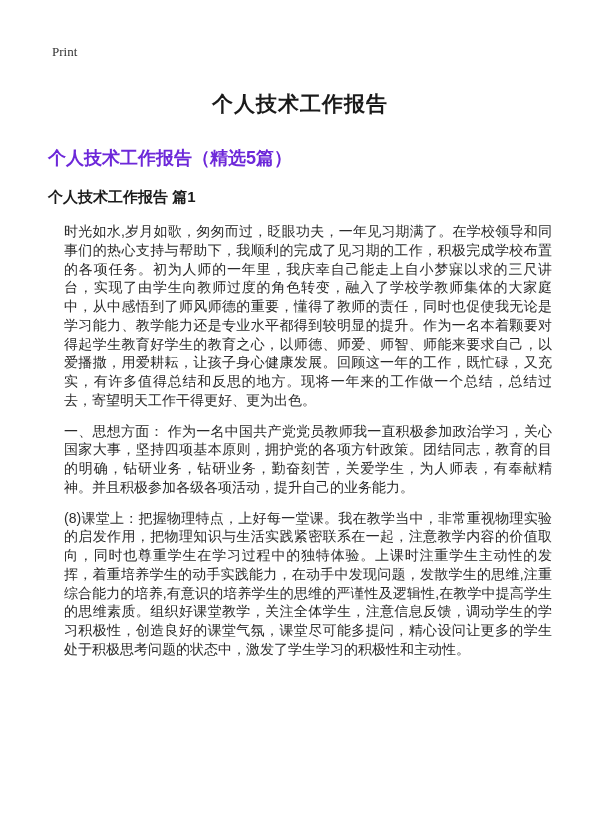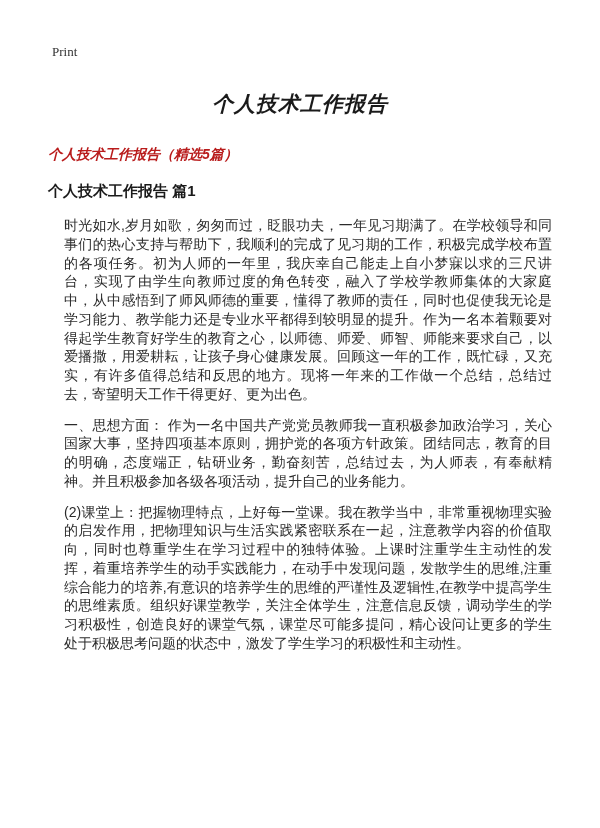--- a/index.html
+++ b/index.html
@@ -29,28 +29,26 @@
     display: inline-block;
     cursor: pointer;
   }
   .doc-title {
     text-align: center;
     font-size: 21px;
     font-weight: bold;
     color: #1a1a1a;
     margin: 0 0 28px 0;
     letter-spacing: 1px;
-    font-style: italic;
   }
   .doc-subtitle {
-    font-size: 14px;
+    font-size: 18px;
     font-weight: bold;
-    color: #b91c1c;
+    color: #6d28d9;
     margin: 0 0 18px 0;
-    font-style: italic;
   }
   .section-heading {
     font-size: 15px;
     font-weight: bold;
     color: #1a1a1a;
     margin: 18px 0 15px 0;
   }
   .para {
     font-size: 14px;
     line-height: 1.34;
@@ -68,19 +66,19 @@
   <span class="print-label">Print</span>
 
   <h1 class="doc-title">个人技术工作报告</h1>
 
   <h2 class="doc-subtitle">个人技术工作报告（精选5篇）</h2>
 
   <h3 class="section-heading">个人技术工作报告 篇1</h3>
 
   <p class="para">时光如水,岁月如歌，匆匆而过，眨眼功夫，一年见习期满了。在学校领导和同事们的热心支持与帮助下，我顺利的完成了见习期的工作，积极完成学校布置的各项任务。初为人师的一年里，我庆幸自己能走上自小梦寐以求的三尺讲台，实现了由学生向教师过度的角色转变，融入了学校学教师集体的大家庭中，从中感悟到了师风师德的重要，懂得了教师的责任，同时也促使我无论是学习能力、教学能力还是专业水平都得到较明显的提升。作为一名本着颗要对得起学生教育好学生的教育之心，以师德、师爱、师智、师能来要求自己，以爱播撒，用爱耕耘，让孩子身心健康发展。回顾这一年的工作，既忙碌，又充实，有许多值得总结和反思的地方。现将一年来的工作做一个总结，总结过去，寄望明天工作干得更好、更为出色。</p>
 
-  <p class="para">一、思想方面： 作为一名中国共产党党员教师我一直积极参加政治学习，关心国家大事，坚持四项基本原则，拥护党的各项方针政策。团结同志，教育的目的明确，态度端正，钻研业务，勤奋刻苦，总结过去，为人师表，有奉献精神。并且积极参加各级各项活动，提升自己的业务能力。</p>
+  <p class="para">一、思想方面： 作为一名中国共产党党员教师我一直积极参加政治学习，关心国家大事，坚持四项基本原则，拥护党的各项方针政策。团结同志，教育的目的明确，钻研业务，钻研业务，勤奋刻苦，关爱学生，为人师表，有奉献精神。并且积极参加各级各项活动，提升自己的业务能力。</p>
 
 
 
-  <p class="para">(2)课堂上：把握物理特点，上好每一堂课。我在教学当中，非常重视物理实验的启发作用，把物理知识与生活实践紧密联系在一起，注意教学内容的价值取向，同时也尊重学生在学习过程中的独特体验。上课时注重学生主动性的发挥，着重培养学生的动手实践能力，在动手中发现问题，发散学生的思维,注重综合能力的培养,有意识的培养学生的思维的严谨性及逻辑性,在教学中提高学生的思维素质。组织好课堂教学，关注全体学生，注意信息反馈，调动学生的学习积极性，创造良好的课堂气氛，课堂尽可能多提问，精心设问让更多的学生处于积极思考问题的状态中，激发了学生学习的积极性和主动性。</p>
+  <p class="para">(8)课堂上：把握物理特点，上好每一堂课。我在教学当中，非常重视物理实验的启发作用，把物理知识与生活实践紧密联系在一起，注意教学内容的价值取向，同时也尊重学生在学习过程中的独特体验。上课时注重学生主动性的发挥，着重培养学生的动手实践能力，在动手中发现问题，发散学生的思维,注重综合能力的培养,有意识的培养学生的思维的严谨性及逻辑性,在教学中提高学生的思维素质。组织好课堂教学，关注全体学生，注意信息反馈，调动学生的学习积极性，创造良好的课堂气氛，课堂尽可能多提问，精心设问让更多的学生处于积极思考问题的状态中，激发了学生学习的积极性和主动性。</p>
 
 </div>
 
 </body></html>

